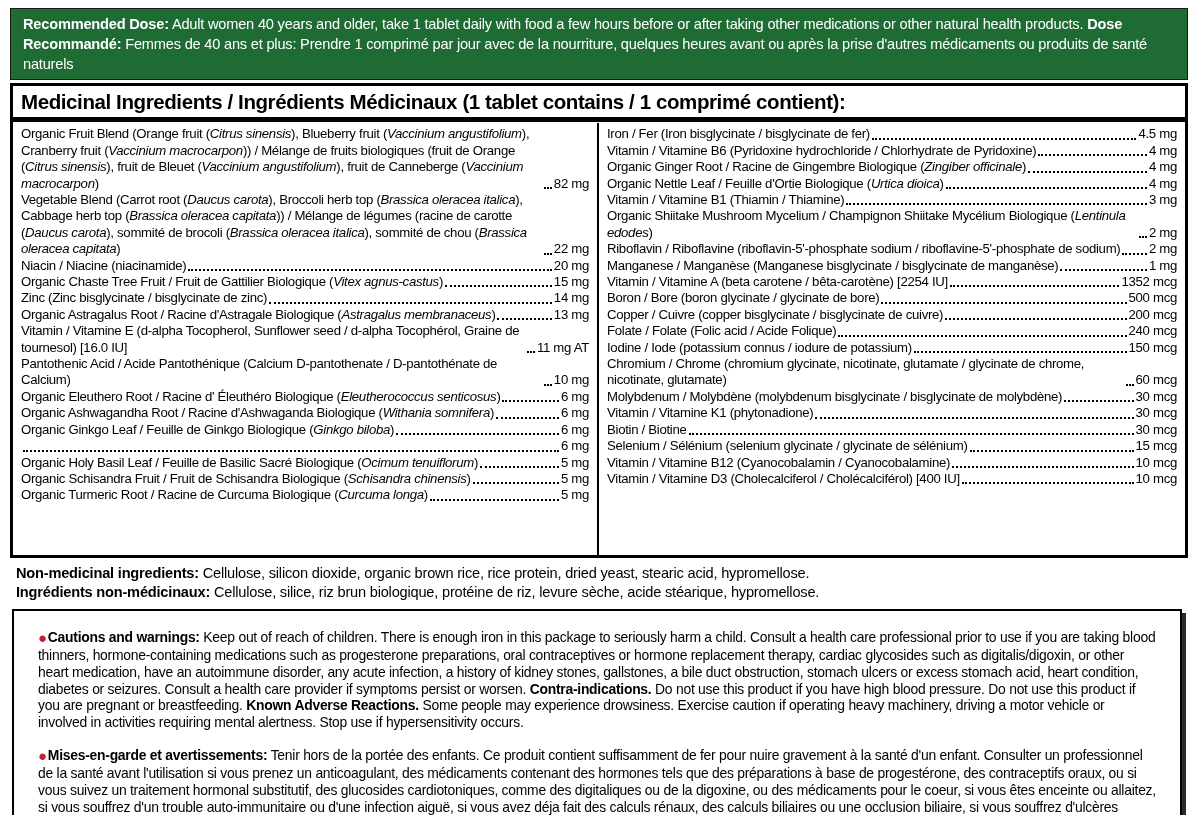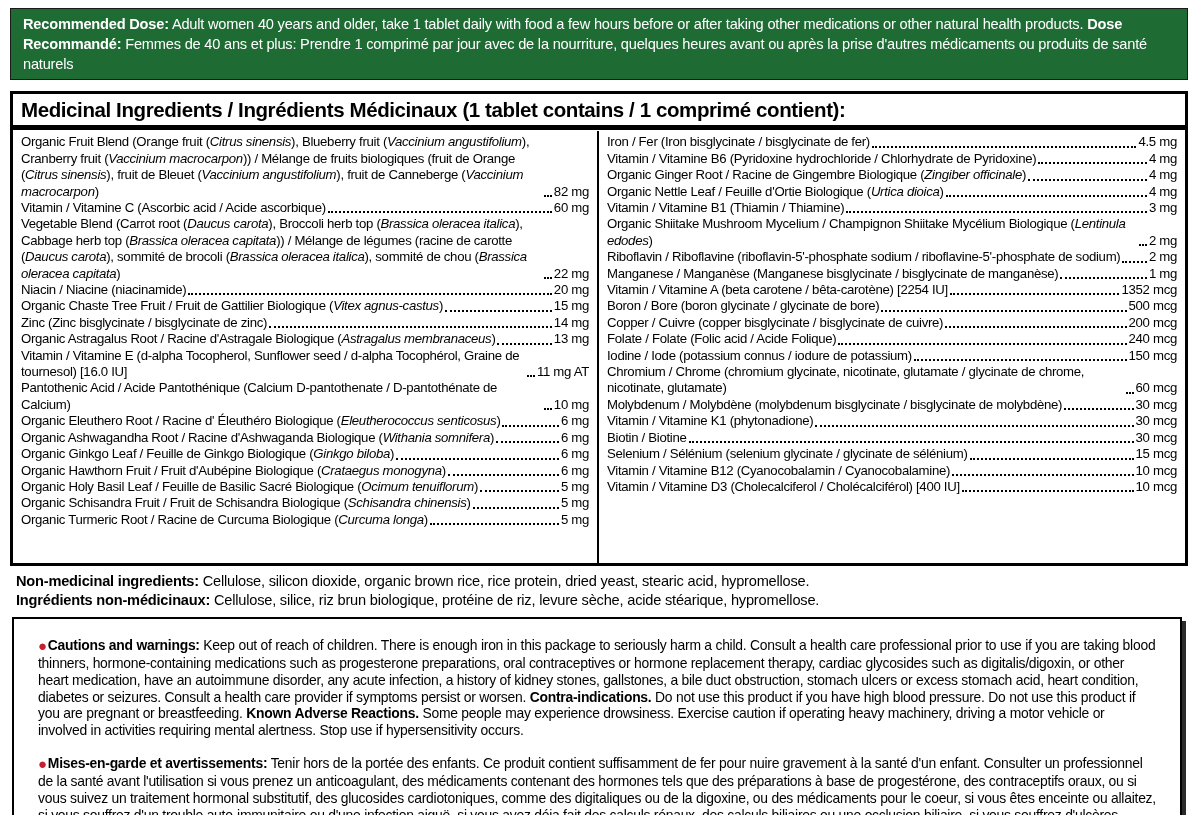--- a/index.html
+++ b/index.html
@@ -11,21 +11,21 @@
 
   
   .banner{
     background:#1E6B34;color:#fff;border:1px solid #1a1a1a;
     padding:5px 12px;font-size:14.6px;line-height:1.38;letter-spacing:-0.2px;
   }
   .banner b{font-weight:bold;}
 
   
   .panel{
-    margin-top:11px;border:3px solid #000;box-sizing:border-box;background:#fff;
+    margin-top:3px;border:3px solid #000;box-sizing:border-box;background:#fff;
   }
   .panel-title{
     font-weight:bold;font-size:20.5px;letter-spacing:-0.4px;
     padding:4px 8px 3px 8px;white-space:nowrap;overflow:hidden;
   }
   .title-rule{height:5px;background:#000;margin:0 0 1px 0;}
   .cols{display:flex;align-items:stretch;}
   .col{width:50%;box-sizing:border-box;padding:3px 8px 5px 8px;min-height:432px;}
   .col-left{border-right:2px solid #000;}
   .entry{
@@ -65,25 +65,20 @@
     <div class="panel-title">Medicinal Ingredients / Ingrédients Médicinaux (1 tablet contains / 1 comprimé contient):</div>
     <div class="title-rule"></div>
     <div class="cols">
       <div class="col col-left">
           <div class="entry">
             <span class="nm">Organic Fruit Blend (Orange fruit (<i>Citrus sinensis</i>), Blueberry fruit (<i>Vaccinium angustifolium</i>), Cranberry fruit (<i>Vaccinium macrocarpon</i>)) / Mélange de fruits biologiques (fruit de Orange (<i>Citrus sinensis</i>), fruit de Bleuet (<i>Vaccinium angustifolium</i>), fruit de Canneberge (<i>Vaccinium macrocarpon</i>)</span>
             <span class="leader"></span>
             <span class="amt">82 mg</span>
           </div>
           <div class="entry">
-            <span class="nm">Vitamin / Vitamine C (Ascorbic acid / Acide ascorbique)</span>
-            <span class="leader"></span>
-            <span class="amt">60 mg</span>
-          </div>
-          <div class="entry">
             <span class="nm">Vegetable Blend (Carrot root (<i>Daucus carota</i>), Broccoli herb top (<i>Brassica oleracea italica</i>), Cabbage herb top (<i>Brassica oleracea capitata</i>)) / Mélange de légumes (racine de carotte (<i>Daucus carota</i>), sommité de brocoli (<i>Brassica oleracea italica</i>), sommité de chou (<i>Brassica oleracea capitata</i>)</span>
             <span class="leader"></span>
             <span class="amt">22 mg</span>
           </div>
           <div class="entry">
             <span class="nm">Niacin / Niacine (niacinamide)</span>
             <span class="leader"></span>
             <span class="amt">20 mg</span>
           </div>
           <div class="entry">
@@ -120,21 +115,20 @@
             <span class="nm">Organic Ashwagandha Root / Racine d'Ashwaganda Biologique (<i>Withania somnifera</i>)</span>
             <span class="leader"></span>
             <span class="amt">6 mg</span>
           </div>
           <div class="entry">
             <span class="nm">Organic Ginkgo Leaf / Feuille de Ginkgo Biologique (<i>Ginkgo biloba</i>)</span>
             <span class="leader"></span>
             <span class="amt">6 mg</span>
           </div>
           <div class="entry">
-            <span class="nm">Organic Hawthorn Fruit / Fruit d'Aubépine Biologique (<i>Crataegus monogyna</i>)</span>
             <span class="leader"></span>
             <span class="amt">6 mg</span>
           </div>
           <div class="entry">
             <span class="nm">Organic Holy Basil Leaf / Feuille de Basilic Sacré Biologique (<i>Ocimum tenuiflorum</i>)</span>
             <span class="leader"></span>
             <span class="amt">5 mg</span>
           </div>
           <div class="entry">
             <span class="nm">Organic Schisandra Fruit / Fruit de Schisandra Biologique (<i>Schisandra chinensis</i>)</span>

